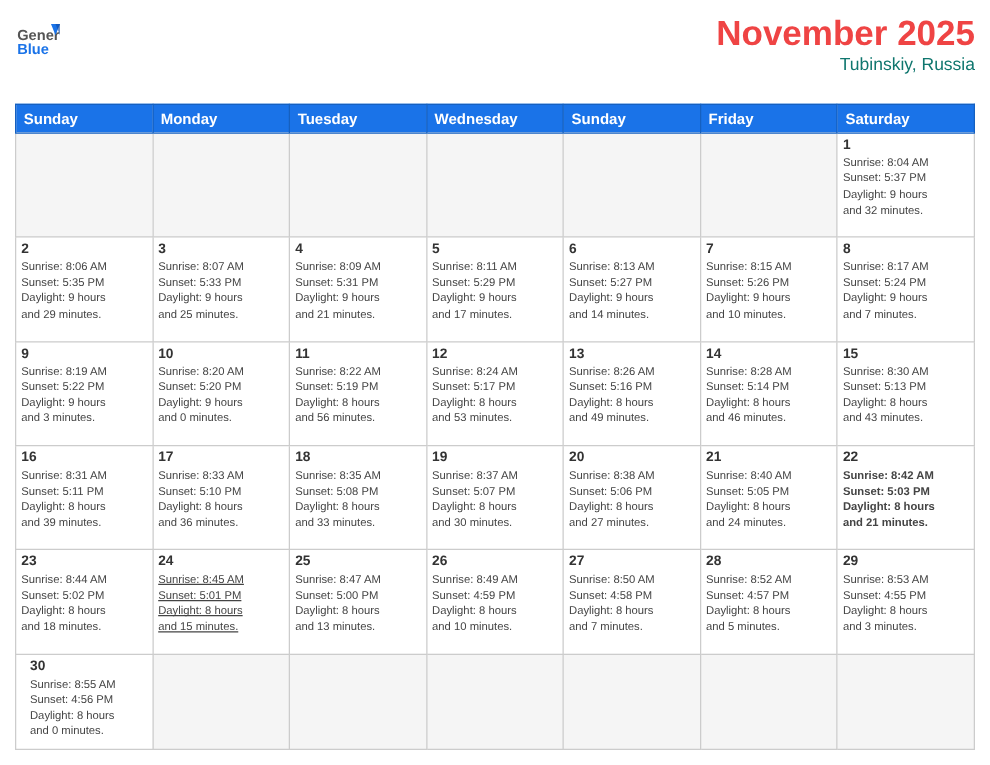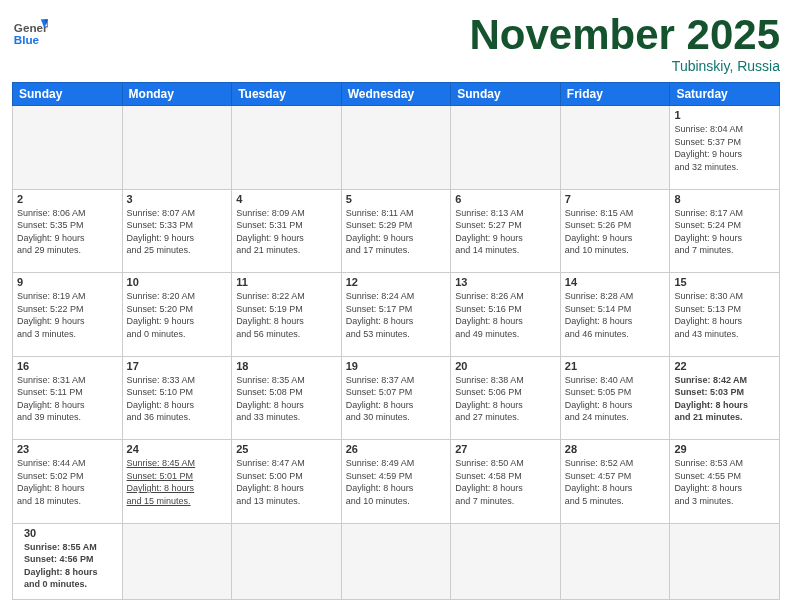--- a/index.html
+++ b/index.html
@@ -29,35 +29,36 @@
       gap: 4px;
     }
     .logo-icon {
       width: 36px;
       height: 36px;
     }
     .title-block {
       text-align: right;
     }
     .month-title {
-      font-size: 42px;
+      font-size: 28px;
       font-weight: bold;
-      color: #14532d;
+      color: #ef4444;
       line-height: 1.1;
     }
     .location {
       font-size: 14px;
       color: #0f766e;
     }
     .calendar {
       flex: 1;
       border: 1px solid #ccc;
       border-collapse: collapse;
       width: 100%;
       table-layout: fixed;
+      margin-top: 16px;
     }
     .calendar th {
       background: #1a73e8;
       color: #fff;
       font-size: 12px;
       font-weight: bold;
       text-align: left;
       padding: 4px 6px;
       border: 1px solid #1560c0;
     }
@@ -337,21 +338,21 @@
             <span class="day-num">29</span>
             <div class="day-info" style="white-space: pre-line;">Sunrise: 8:53 AM
 Sunset: 4:55 PM
 Daylight: 8 hours
 and 3 minutes.</div>
           </td>
         </tr>
         <tr>
           <td class="last-row">
             <span class="day-num">30</span>
-            <div class="day-info" style="white-space: pre-line; font-weight: bold;">Sunrise: 8:55 AM
+            <div class="day-info" style="white-space: pre-line;">Sunrise: 8:55 AM
 Sunset: 4:56 PM
 Daylight: 8 hours
 and 0 minutes.</div>
           </td>
           <td class="last-row empty"></td>
           <td class="last-row empty"></td>
           <td class="last-row empty"></td>
           <td class="last-row empty"></td>
           <td class="last-row empty"></td>
           <td class="last-row empty"></td>

